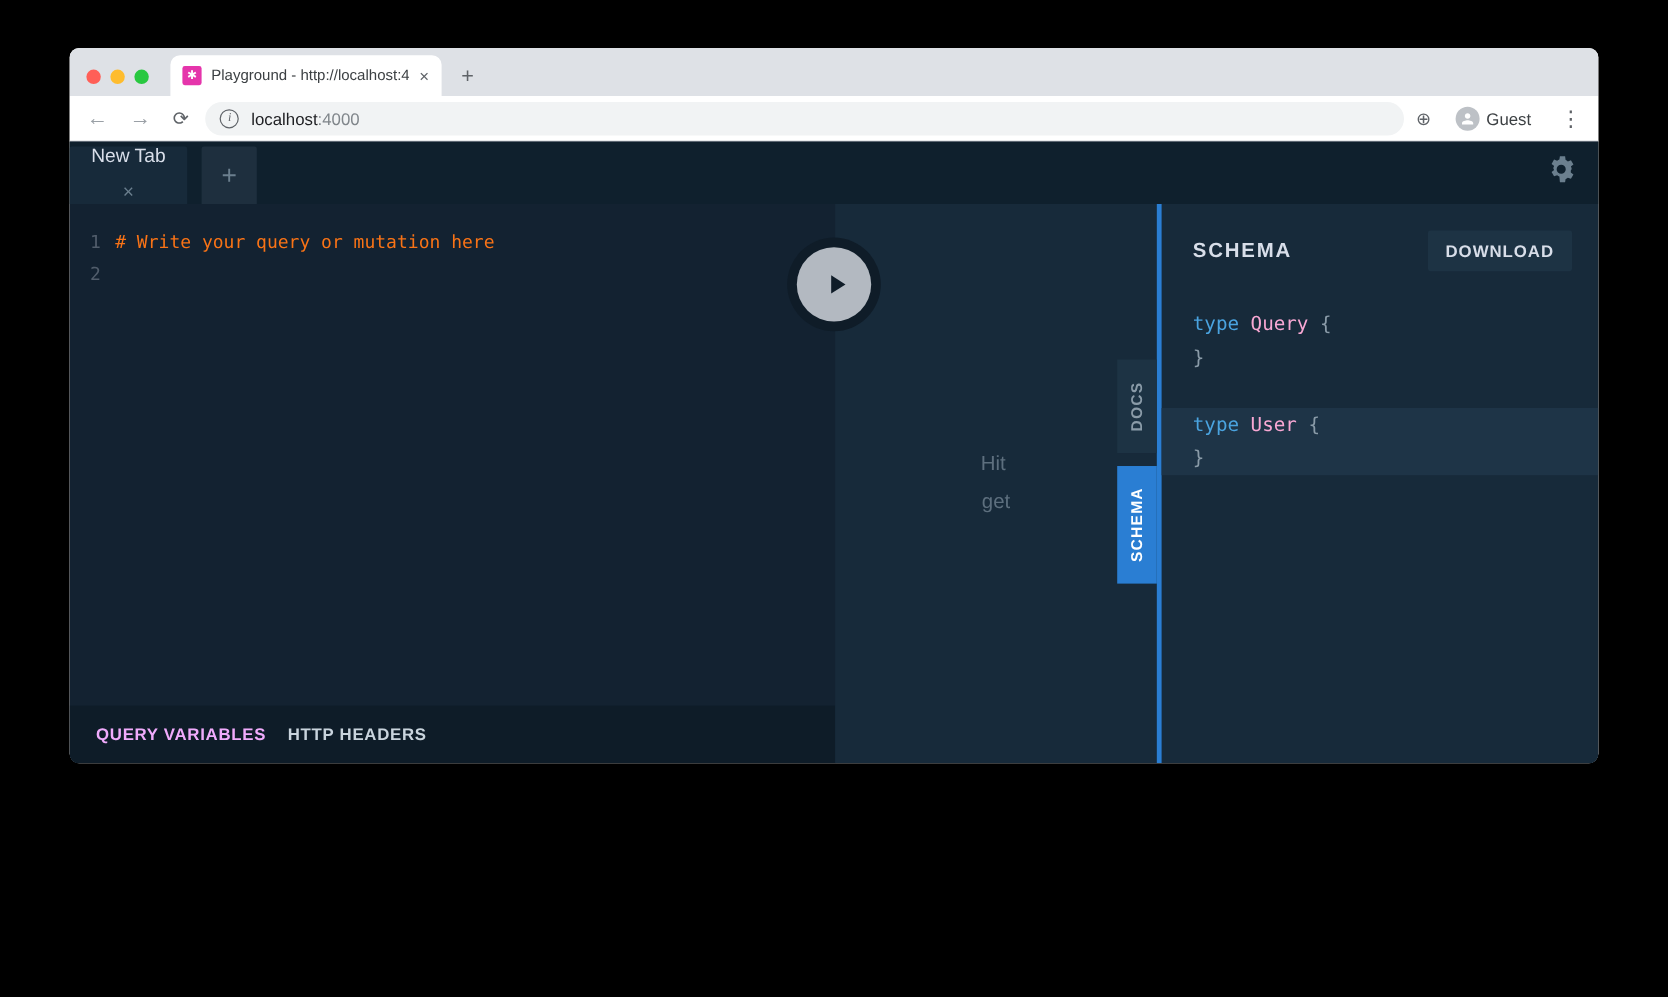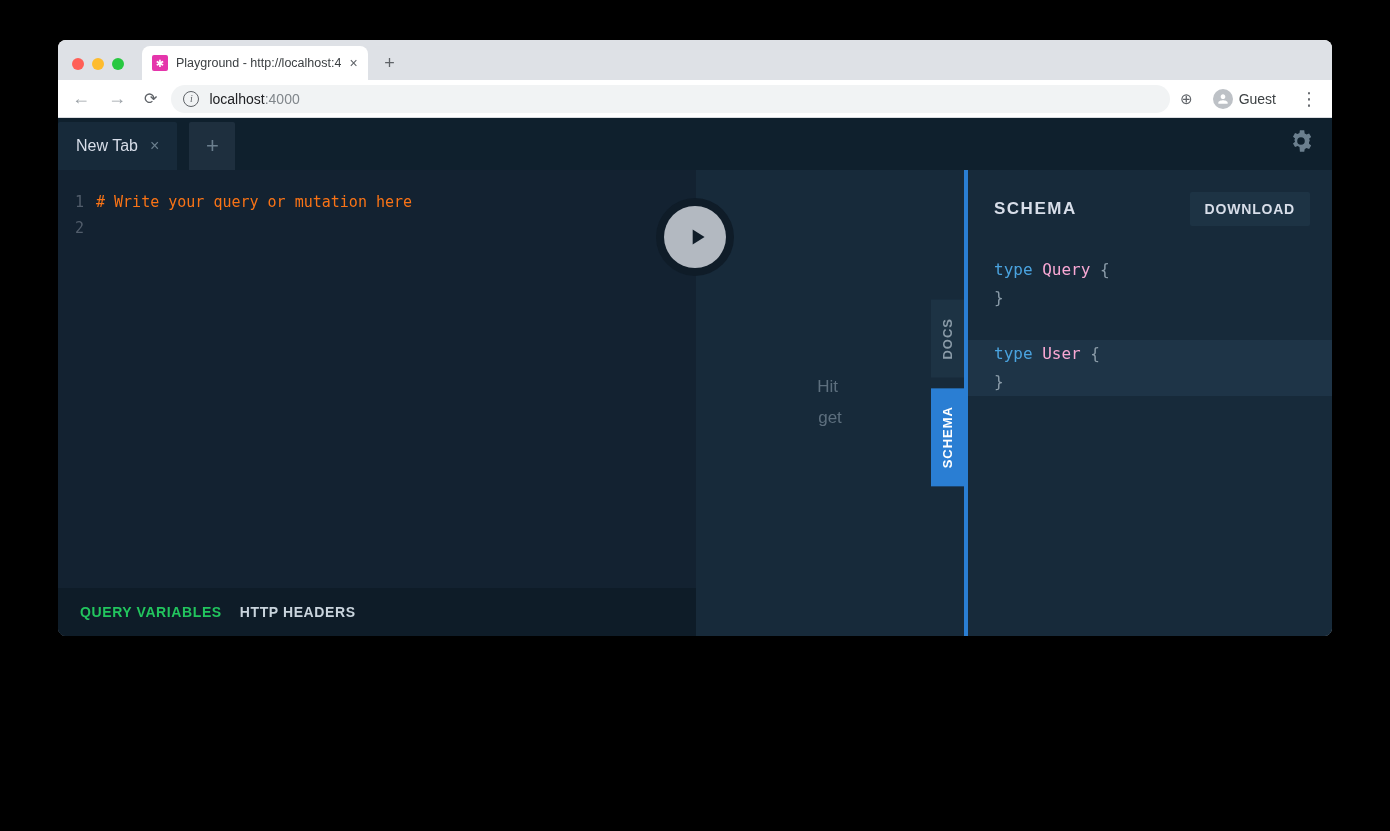--- a/index.html
+++ b/index.html
@@ -126,20 +126,21 @@
       background: #172a3a;
       padding: 0 18px;
       display: flex;
       align-items: center;
       gap: 12px;
       font-size: 16px;
       color: #d8dee9;
       cursor: pointer;
       margin-top: 4px;
       border-radius: 2px 2px 0 0;
+      flex-direction: column;
     }
     .pg-tab-close { color:#6b7f8e; font-size:16px; }
     .pg-add-tab {
       width: 46px;
       display: flex; align-items:center; justify-content:center;
       margin: 4px 0 0 12px;
       background: #1e2f3e;
       color:#6b7f8e;
       font-size:22px;
       cursor:pointer;
@@ -215,21 +216,21 @@
       height: 48px;
       background: #0e1c28;
       display:flex;
       align-items:center;
       padding: 0 22px;
       gap: 18px;
       font-size: 14px;
       font-weight:700;
       letter-spacing:0.6px;
     }
-    .bottom-tab { color:#22c55e; cursor:pointer; }
+    .bottom-tab { color:#f0abfc; cursor:pointer; }
     .bottom-tab.active { color:#c9d4dd; }
     
     .result-pane {
       flex: 1;
       background: #172a3a;
       display:flex;
       align-items:center;
       justify-content:center;
       position:relative;
       border-left: none;

